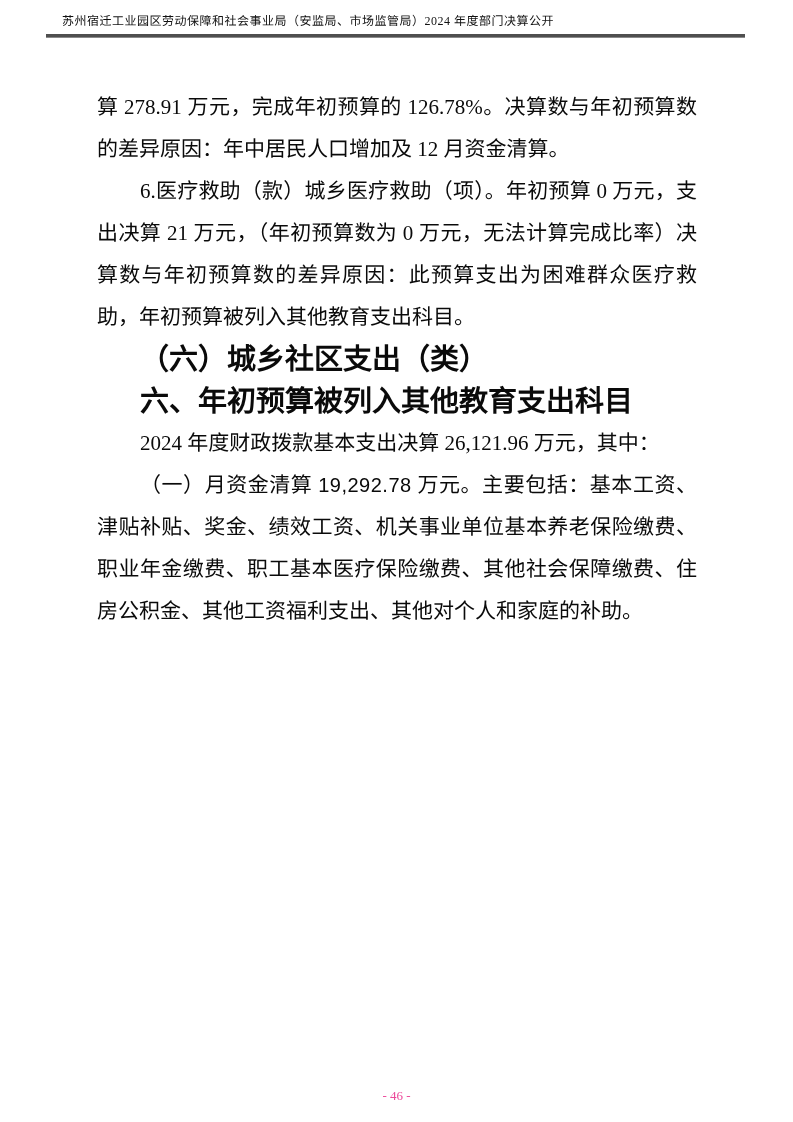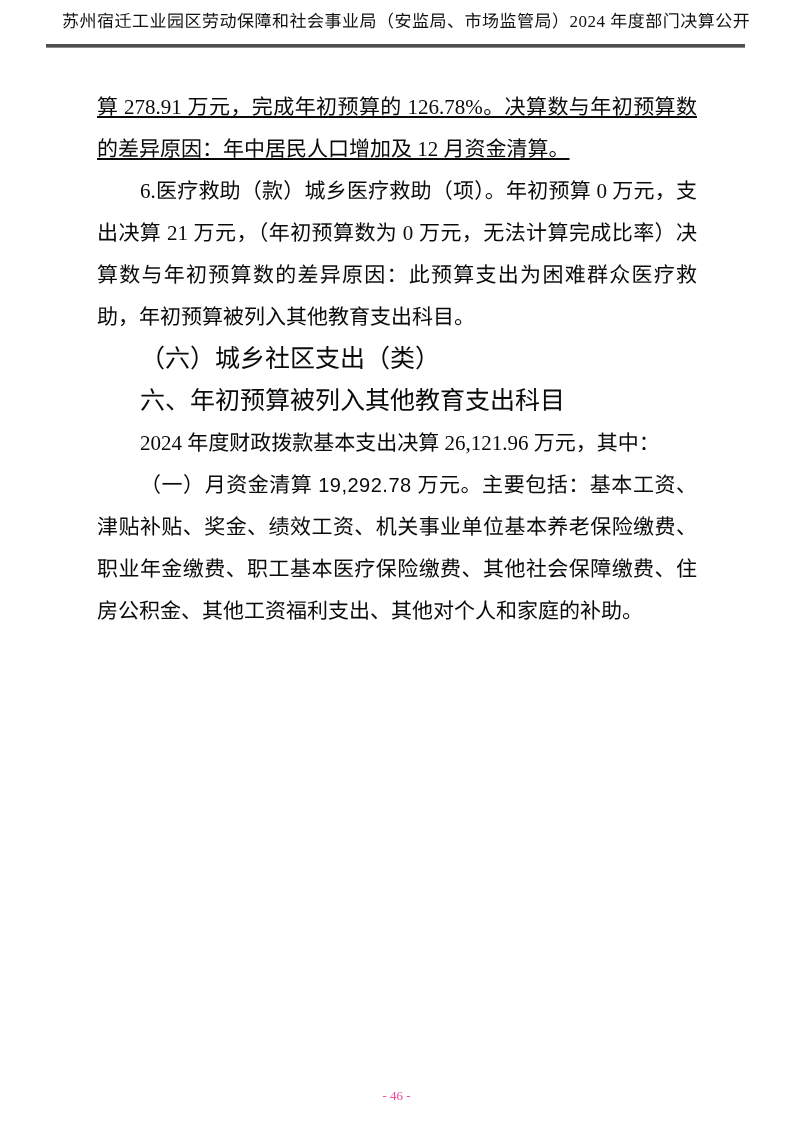--- a/index.html
+++ b/index.html
@@ -18,22 +18,22 @@
     color: #000000;
   }
   
   .doc-header {
     position: absolute;
     top: 0;
     left: 46px;
     width: 699px;
   }
   .doc-header-title {
-    padding: 13px 0 14px 16px;
-    font-size: 17px;
+    padding: 13px 0 4px 16px;
+    font-size: 12px;
     line-height: 17px;
     letter-spacing: 0.5px;
     color: #111111;
     white-space: nowrap;
   }
   .doc-header-rule {
     height: 3px;
     background: #4f4f4f;
     border-bottom: 1px solid #8a8a8a;
   }
@@ -48,28 +48,27 @@
     text-align: justify;
     text-justify: inter-ideograph;
     color: #0a0a0a;
   }
   .doc-content p {
     margin: 0;
     text-indent: 43px;
   }
   .doc-content p.no-indent {
     text-indent: 0;
-    text-decoration: underline;
   }
   .doc-content .section-heading {
     margin: 0;
     text-indent: 43px;
-    font-size: 25px;
+    font-size: 29px;
     line-height: 42px;
-    font-weight: normal;
+    font-weight: bold;
     text-align: left;
   }
   .sans-amount {
     font-family: Liberation Sans, sans-serif;
     font-size: 20px;
     letter-spacing: 0.5px;
   }
   
   .doc-footer {
     position: absolute;

